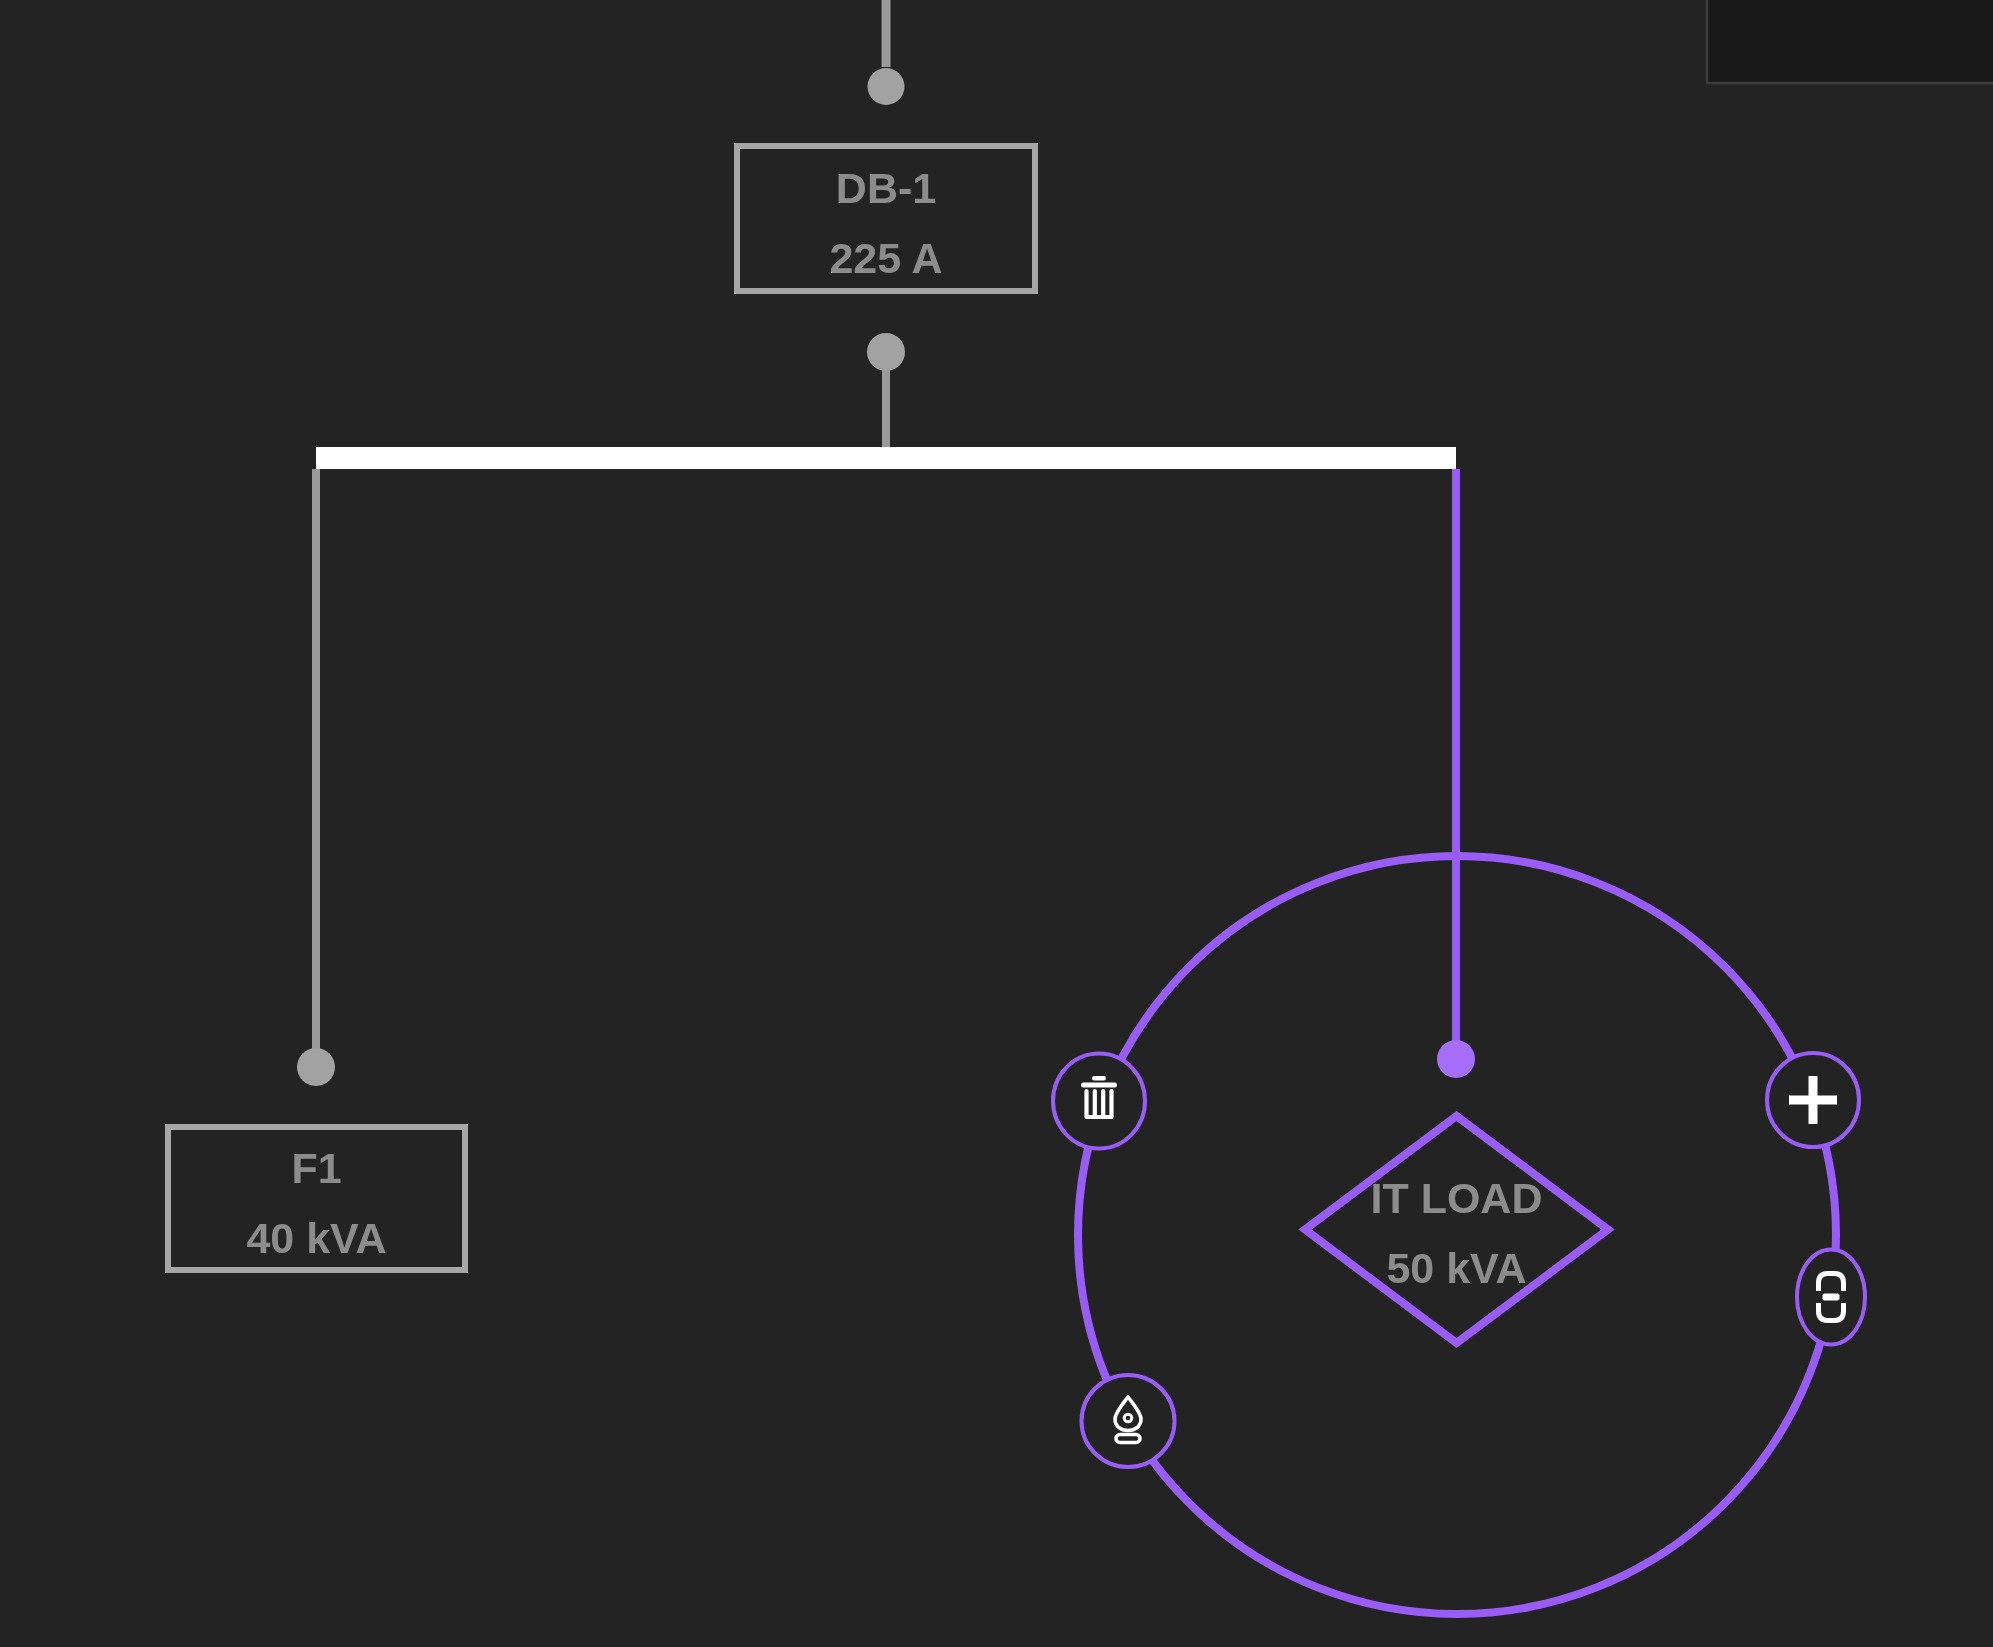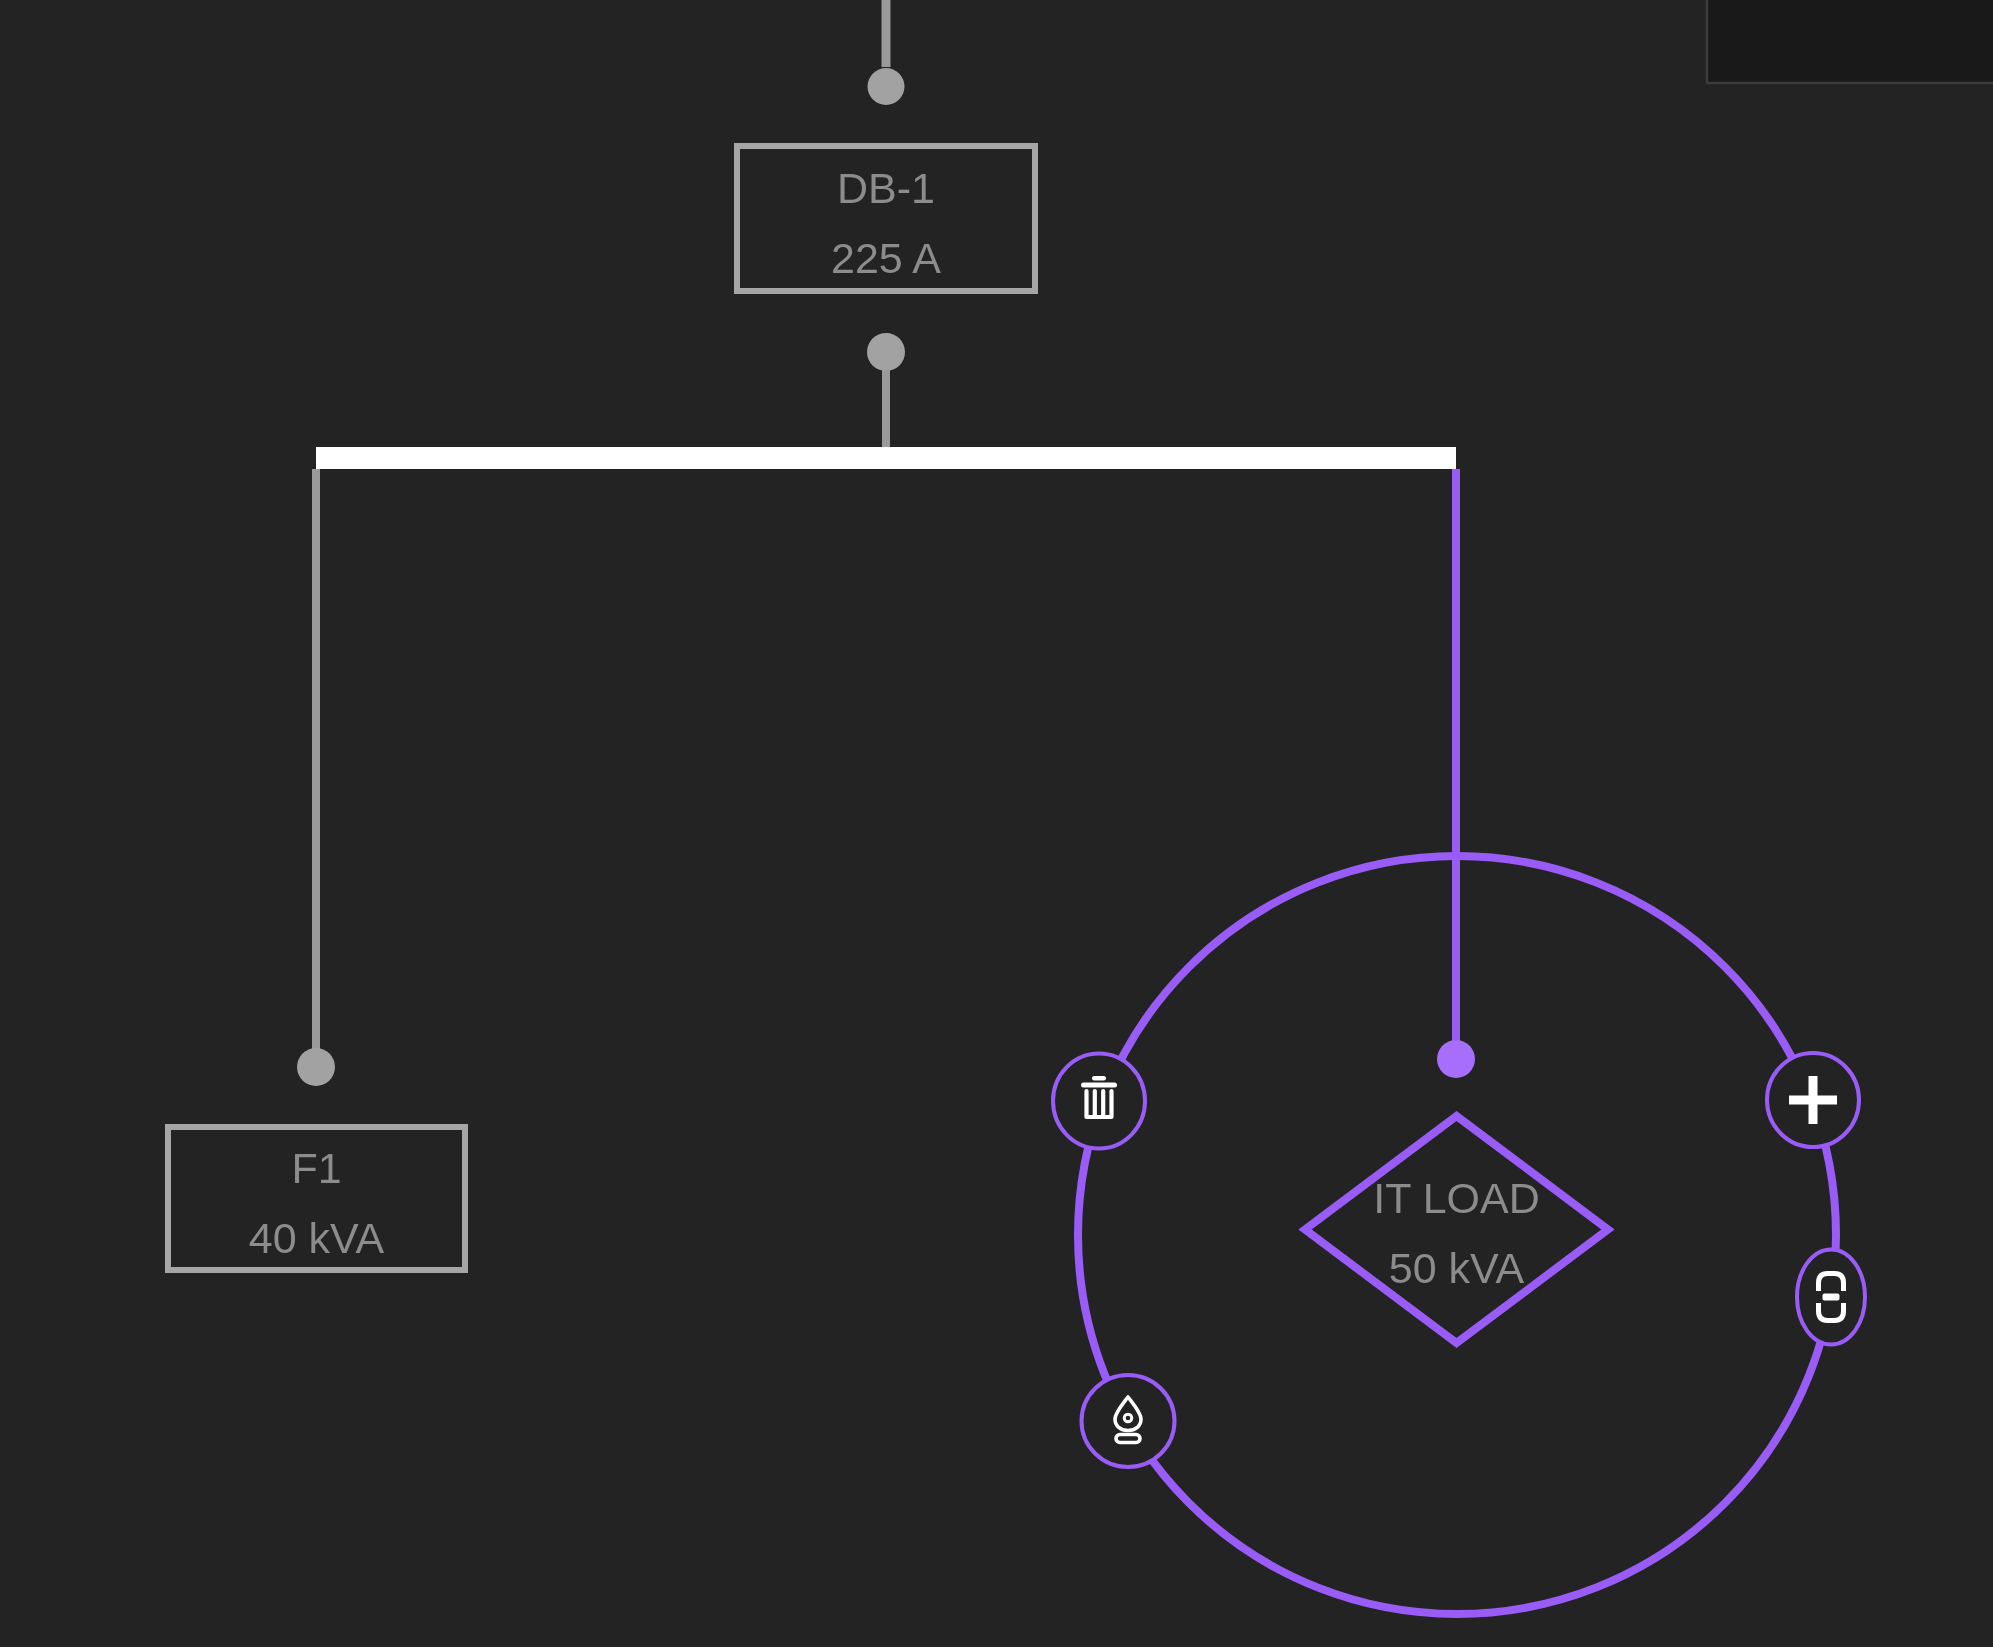--- a/index.html
+++ b/index.html
@@ -7,20 +7,21 @@
     padding: 0;
     background: #232323;
     overflow: hidden;
   }
   #canvas {
     position: relative;
     width: 1993px;
     height: 1647px;
     background: var(--canvas-bg, #232323);
     font-family: "Liberation Sans", sans-serif;
+    font-weight: bold;
   }
   #canvas svg { position: absolute; left: 0; top: 0; }
 
   .gray-line      { stroke: var(--gray-line); fill: none; }
   .gray-dot       { fill: var(--gray-dot); }
   .node-rect      { fill: none; stroke: var(--gray-border); stroke-width: 6; }
   .bus            { fill: var(--bus-white); }
   .accent-line    { stroke: var(--accent); fill: none; }
   .accent-dot     { fill: var(--accent-light); }
   .ring           { fill: none; stroke: var(--accent); stroke-width: 8; }

